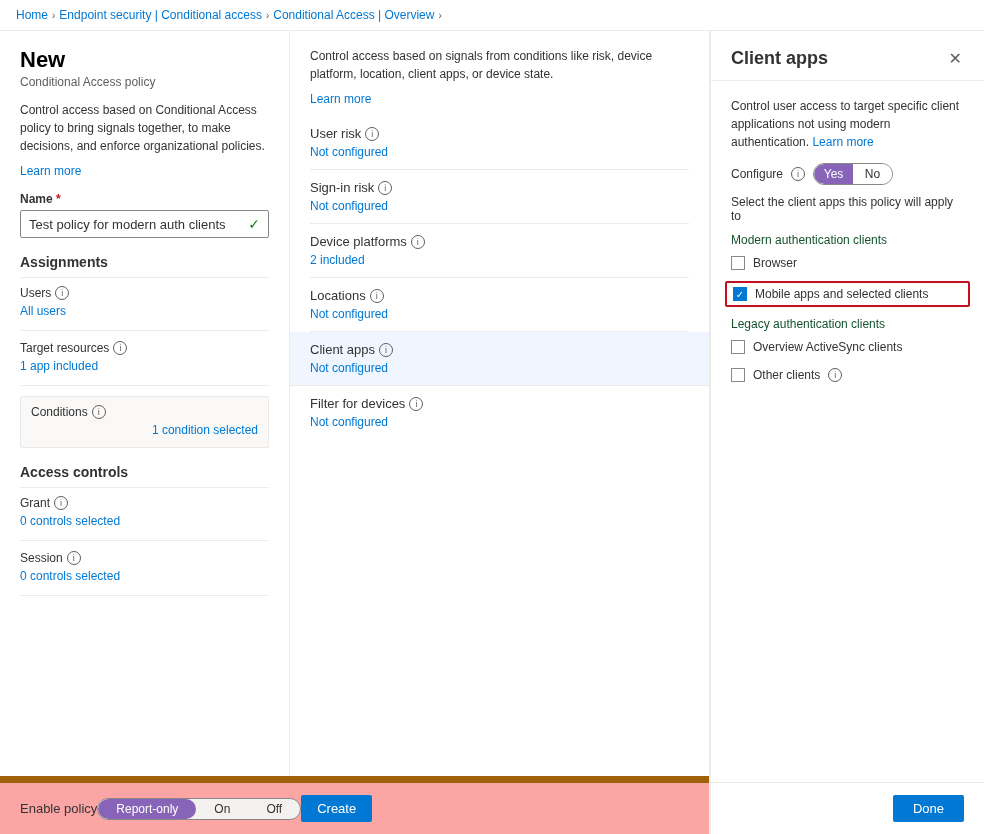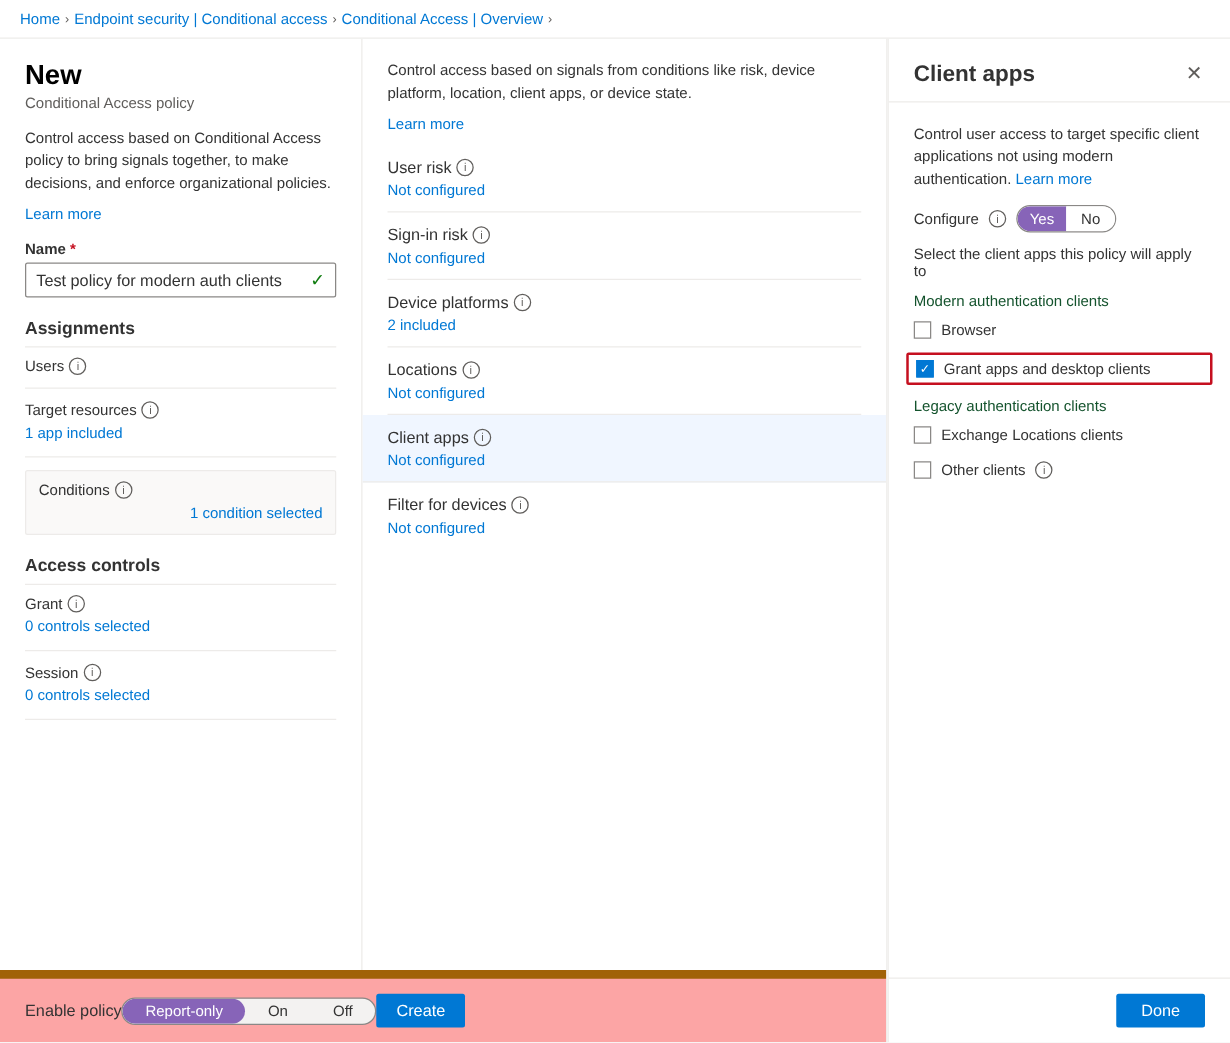--- a/index.html
+++ b/index.html
@@ -119,20 +119,21 @@
           <span class="checkmark">✓</span>
         </div>
 
         <div class="section-title">Assignments</div>
 
         <div class="item-row">
           <div class="item-label">
             <span>Users</span>
             <span class="info-icon">i</span>
           </div>
+          <div class="item-value">All users</div>
         </div>
 
         <hr class="divider">
 
         <div class="item-row">
           <div class="item-label">
             <span>Target resources</span>
             <span class="info-icon">i</span>
           </div>
           <div class="item-value">1 app included</div>
@@ -264,28 +265,28 @@
 
       <div class="group-label">Modern authentication clients</div>
 
       <div class="checkbox-row">
         <div class="cb"></div>
         <span class="cb-label">Browser</span>
       </div>
 
       <div class="checkbox-row highlighted">
         <div class="cb checked"></div>
-        <span class="cb-label">Grant apps and desktop clients</span>
+        <span class="cb-label">Mobile apps and selected clients</span>
       </div>
 
       <div class="group-label">Legacy authentication clients</div>
 
       <div class="checkbox-row">
         <div class="cb"></div>
-        <span class="cb-label">Exchange Locations clients</span>
+        <span class="cb-label">Overview ActiveSync clients</span>
       </div>
 
       <div class="checkbox-row">
         <div class="cb"></div>
         <span class="cb-label">Other clients</span>
         <span class="info-icon">i</span>
       </div>
     </div>
 
     <div class="panel-footer">

